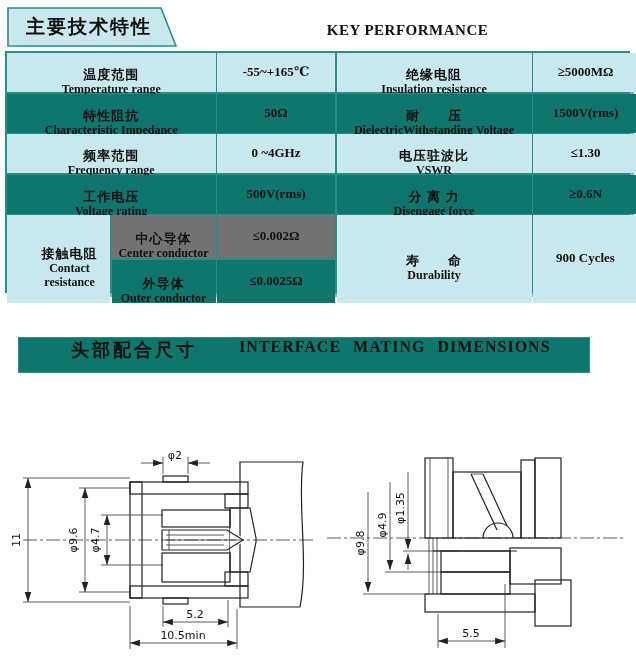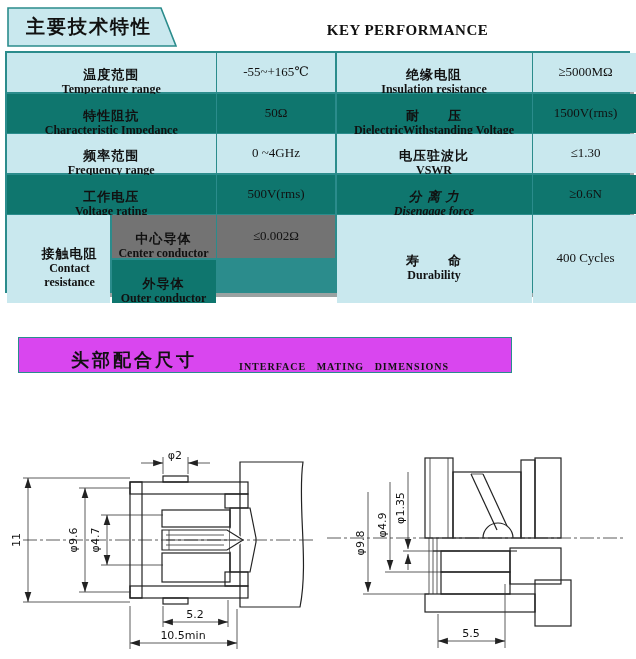--- a/index.html
+++ b/index.html
@@ -20,28 +20,28 @@
               grid-template-rows:39px 39px 39px 39px 43px 43px;
               background:#2b8c8c;border:2px solid #2b8c8c;gap:1.5px;
               box-shadow:4px 4px 0 #9aa2a2;box-sizing:border-box;}
   .cell{display:flex;flex-direction:column;align-items:center;justify-content:center;
         text-align:center;line-height:1.15;padding:1px 2px;box-sizing:border-box;}
   .bg-a{background:#c9e8ee;}
   .bg-b{background:#0f766e;}
   .bg-c{background:#737373;}
   .cn{font-size:13px;font-weight:bold;letter-spacing:1px;margin-top:20px;}
   .en{font-family:"Liberation Serif","DejaVu Serif",serif;font-weight:bold;font-size:12px;}
-  .val{font-family:"Liberation Serif","DejaVu Serif",serif;font-weight:normal;font-size:13px;}
+  .val{font-family:"Liberation Serif","DejaVu Serif",serif;font-weight:bold;font-size:13px;}
 
   
-  .sec2-bar{position:absolute;left:18px;top:337px;width:494px;height:36px;
-            background:#d946ef;border:1.5px solid #2b8c8c;box-sizing:border-box;
-            display:flex;align-items:flex-end;}
+  .sec2-bar{position:absolute;left:18px;top:337px;width:572px;height:36px;
+            background:#0f766e;border:1.5px solid #2b8c8c;box-sizing:border-box;
+            display:flex;align-items:flex-start;}
   .sec2-cn{font-size:18px;font-weight:bold;letter-spacing:3px;margin-left:52px;}
-  .sec2-en{font-size:10px;letter-spacing:1px;word-spacing:7px;margin-left:42px;font-family:Liberation Serif, serif;}
+  .sec2-en{font-size:16px;letter-spacing:1px;word-spacing:7px;margin-left:42px;font-family:Liberation Serif, serif;}
 
   
   .draw{position:absolute;}
   .dim{font-size:11px;fill:#111;font-family:"DejaVu Sans","Liberation Sans",sans-serif;}
   .ln{stroke:#222;stroke-width:1.2;fill:none;}
   .thin{stroke:#333;stroke-width:0.8;fill:none;}
   .cl{stroke:#333;stroke-width:0.8;fill:none;stroke-dasharray:14 3 3 3;}
 </style>
 </head>
 <body>
@@ -101,21 +101,21 @@
       <div class="val">≤1.30</div>
     </div>
 
     <div class="cell bg-b" style="grid-row:4;grid-column:1/3;">
       <div class="cn">工作电压</div>
       <div class="en">Voltage rating</div>
     </div>
     <div class="cell bg-b" style="grid-row:4;grid-column:3;">
       <div class="val">500V(rms)</div>
     </div>
-    <div class="cell bg-b" style="grid-row:4;grid-column:4;font-style:italic;">
+    <div class="cell bg-b" style="grid-row:4;grid-column:4;">
       <div class="cn">分 离 力</div>
       <div class="en">Disengage force</div>
     </div>
     <div class="cell bg-b" style="grid-row:4;grid-column:5;">
       <div class="val">≥0.6N</div>
     </div>
 
     <div class="cell bg-a" style="grid-row:5/7;grid-column:1;padding-left:24px;">
       <div class="cn">接触电阻</div>
       <div class="en" style="max-width:80px;">Contact resistance</div>
@@ -124,26 +124,29 @@
       <div class="cn">中心导体</div>
       <div class="en">Center conductor</div>
     </div>
     <div class="cell bg-c" style="grid-row:5;grid-column:3;">
       <div class="val">≤0.002Ω</div>
     </div>
     <div class="cell bg-b" style="grid-row:6;grid-column:2;">
       <div class="cn">外导体</div>
       <div class="en">Outer conductor</div>
     </div>
+    <div class="cell bg-b" style="grid-row:6;grid-column:3;">
+      <div class="val">≤0.0025Ω</div>
+    </div>
     <div class="cell bg-a" style="grid-row:5/7;grid-column:4;">
       <div class="cn">寿　　命</div>
       <div class="en">Durability</div>
     </div>
     <div class="cell bg-a" style="grid-row:5/7;grid-column:5;">
-      <div class="val">400 Cycles</div>
+      <div class="val">900 Cycles</div>
     </div>
   </div>
 
   <div class="sec2-bar">
     <span class="sec2-cn">头部配合尺寸</span>
     <span class="sec2-en serif">INTERFACE MATING DIMENSIONS</span>
   </div>
 
   <svg class="draw" style="left:5px;top:430px;" width="315" height="225" viewBox="0 0 315 225">
     <defs>

